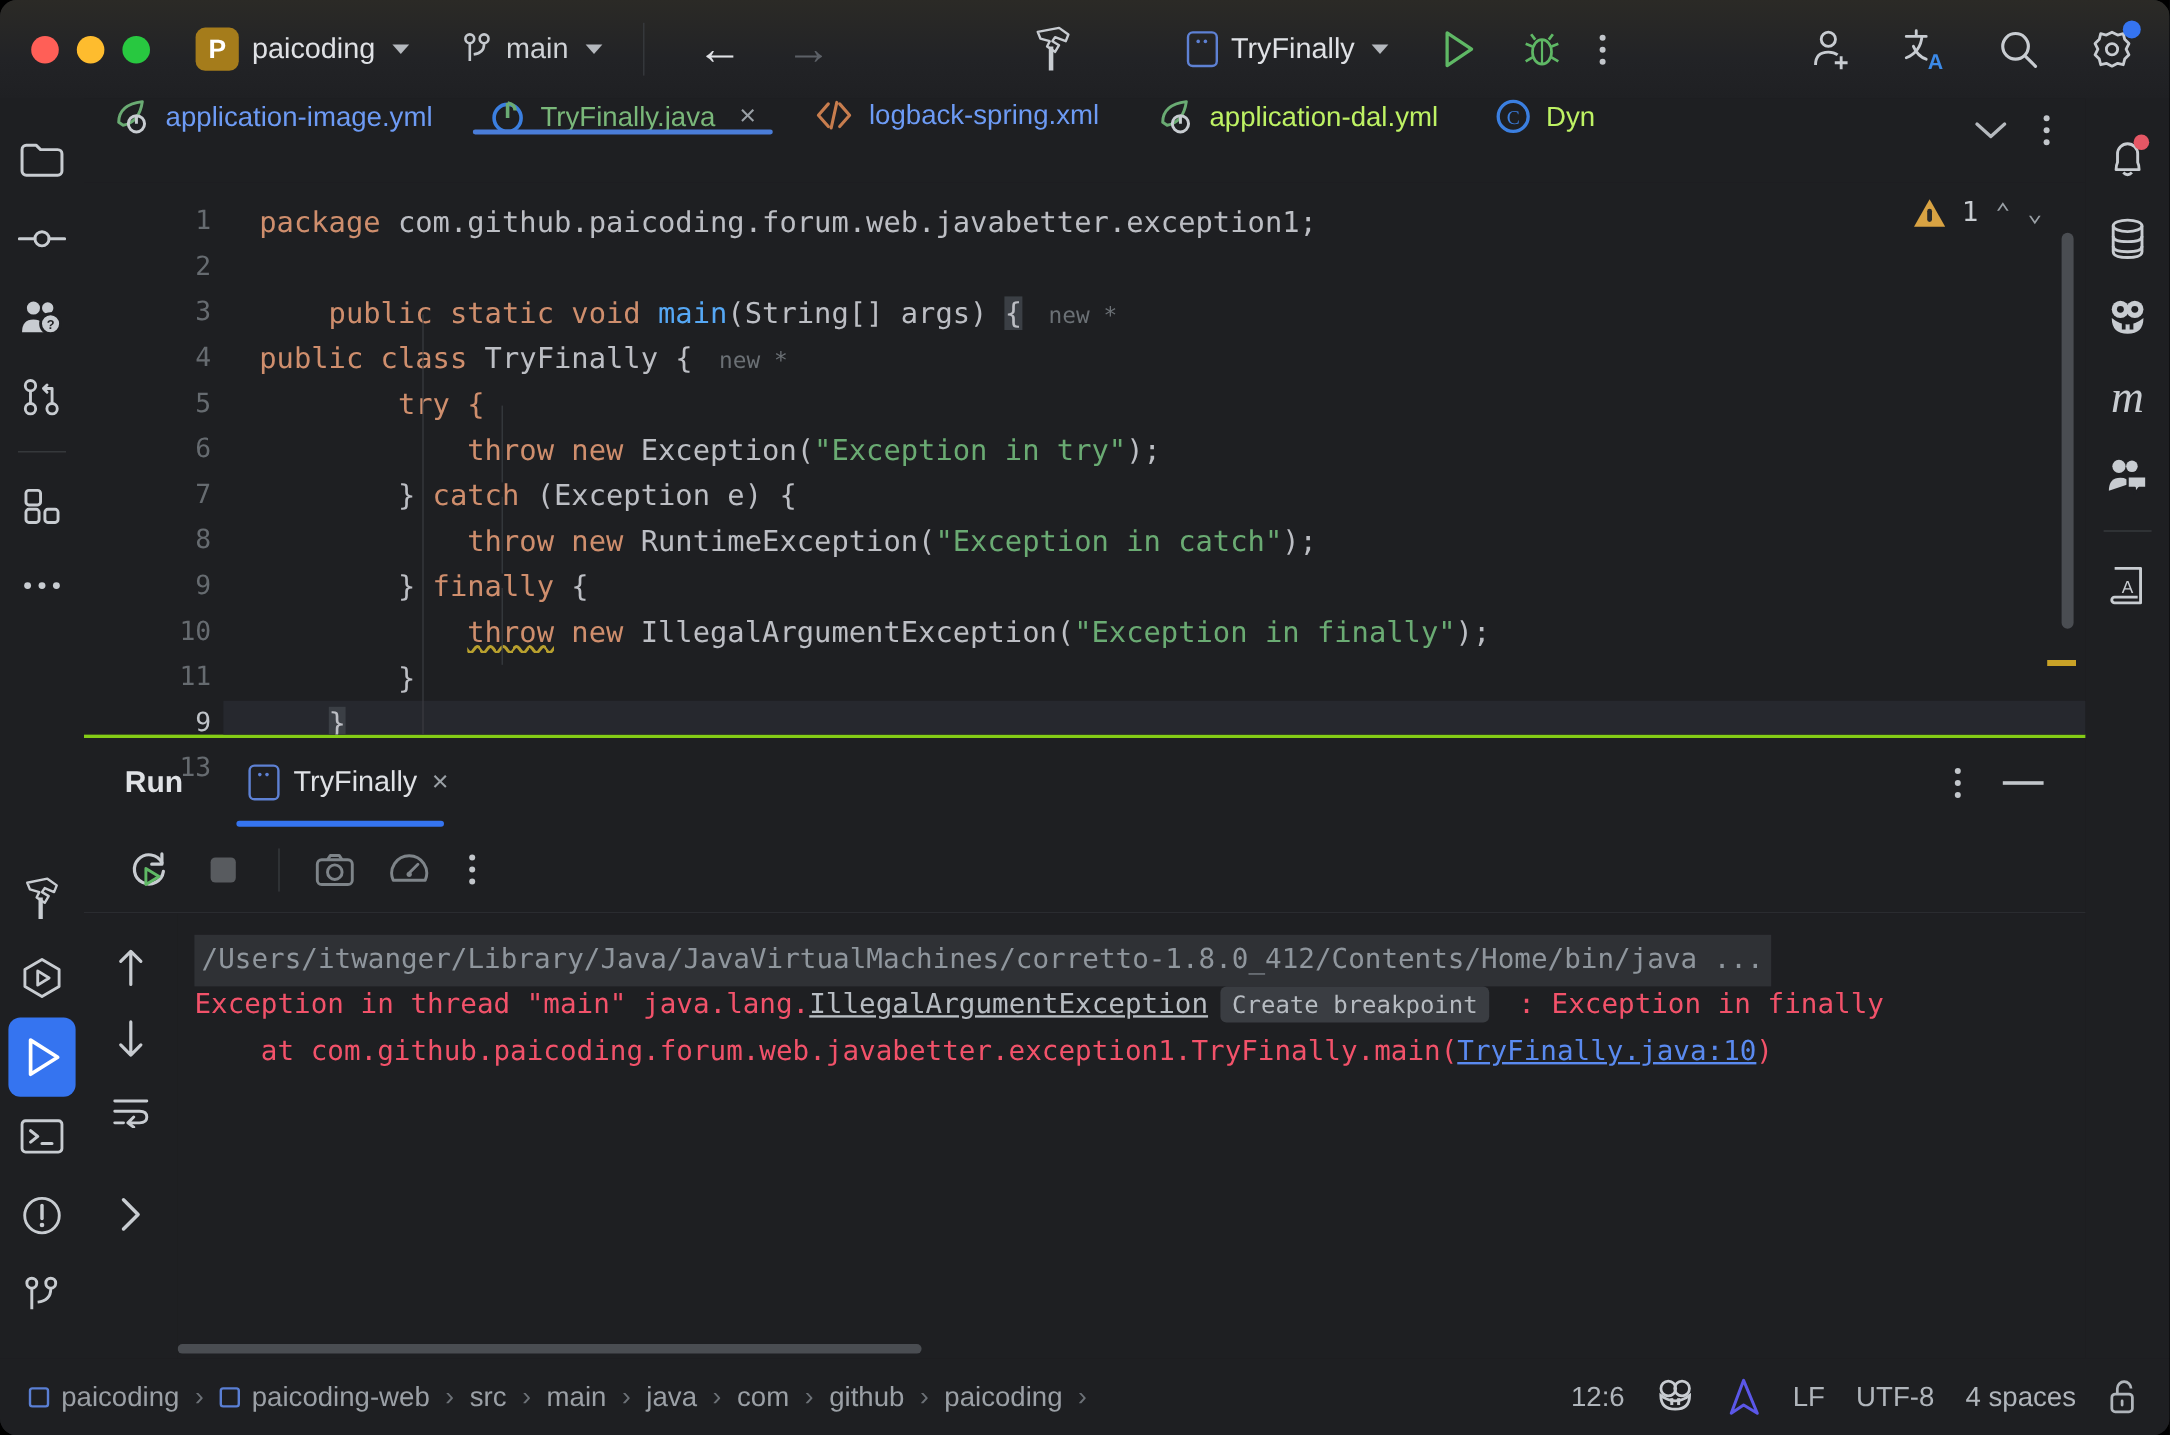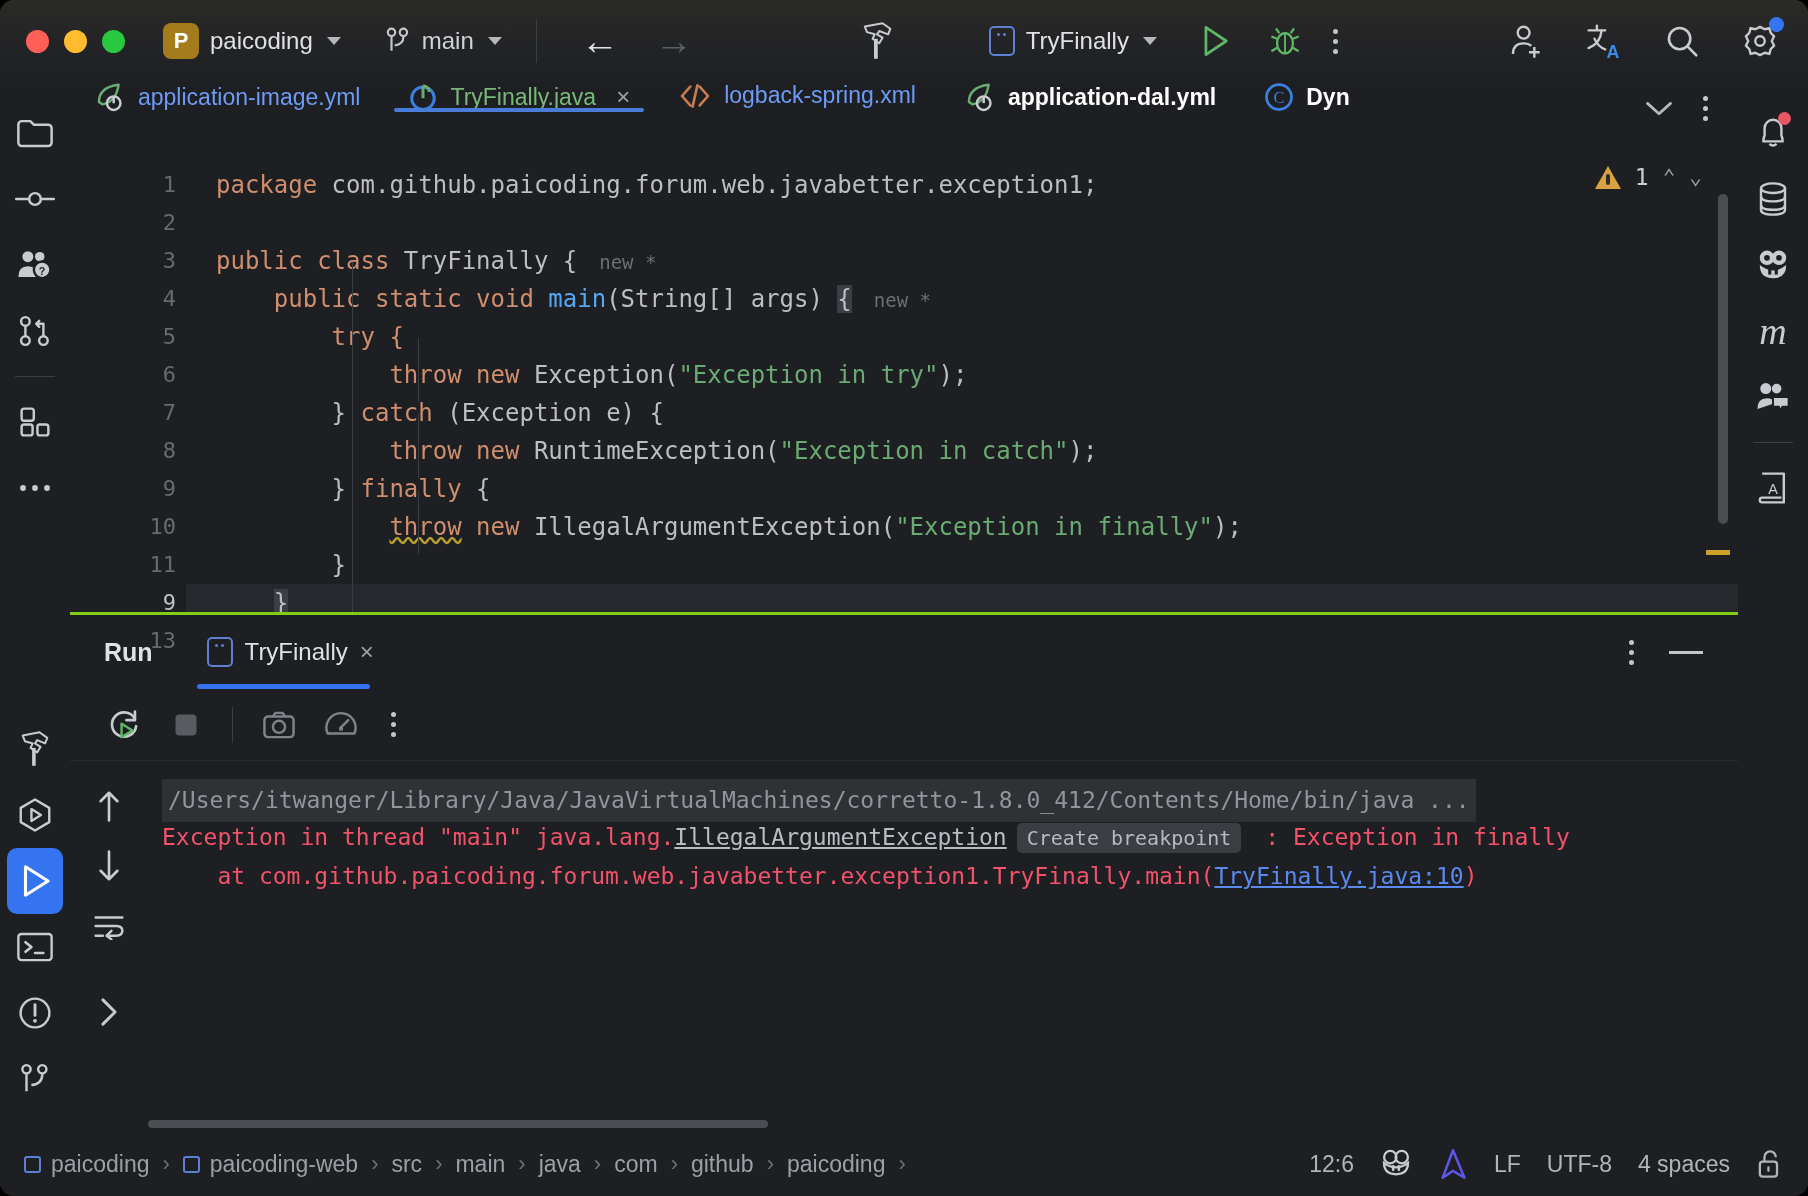--- a/index.html
+++ b/index.html
@@ -108,21 +108,21 @@
     position: relative;
   }
   .tab {
     display: flex; align-items: center; gap: 12px;
     padding: 0 24px; cursor: pointer; position: relative;
     white-space: nowrap;
   }
   .tab .tname { font-size: 23px; }
   .tab.blue .tname { color: #6d9bf5; }
   .tab.green .tname { color: #7ab87a; }
-  .tab.grey .tname { color: #ffffff; font-weight: bold; }
+  .tab.grey .tname { color: #bef264; }
   .tab.active::after {
     content:''; position:absolute; left:10px; right:10px; bottom:0;
     height: 4px; background:#4a7dd9; border-radius:2px;
   }
   .tab .xbtn { color:#9aa0a6; font-size:24px; margin-left:8px; cursor:pointer; }
   .tabbar-right { margin-left:auto; display:flex; align-items:center; gap:4px; padding-right:16px;}
 
   .editor-wrap { flex: 1; display: flex; position: relative; min-height: 0; background:#1e1f22;}
   .gutter {
     width: 116px; flex: 0 0 116px;
@@ -492,23 +492,23 @@
 
           <div class="indent-guide" style="left:166px; top:110px; height:390px;"></div>
           <div class="indent-guide" style="left:232px; top:186px; height:64px;"></div>
           <div class="indent-guide" style="left:232px; top:262px; height:64px;"></div>
           <div class="indent-guide" style="left:232px; top:338px; height:64px;"></div>
 
           <div class="cline"><span class="kw">package</span><span class="plain"> com.github.paicoding.forum.web.javabetter.exception1;</span></div>
 
           <div class="cline">&nbsp;</div>
 
+          <div class="cline">    <span class="kw">public static void </span><span class="fn">main</span><span class="plain">(String[] args) </span><span class="plain caretblk">{</span><span class="hint" style="margin-left:22px;">new *</span></div>
+
           <div class="cline"><span class="kw">public class </span><span class="plain">TryFinally {</span><span class="hint" style="margin-left:22px;">new *</span></div>
-
-          <div class="cline">    <span class="kw">public static void </span><span class="fn">main</span><span class="plain">(String[] args) </span><span class="plain caretblk">{</span><span class="hint" style="margin-left:22px;">new *</span></div>
 
           <div class="cline">        <span class="kw">try {</span></div>
 
           <div class="cline">            <span class="kw">throw new </span><span class="plain">Exception(</span><span class="str">"Exception in try"</span><span class="plain">);</span></div>
 
           <div class="cline">        <span class="plain">} </span><span class="kw">catch </span><span class="plain">(Exception e) {</span></div>
 
           <div class="cline">            <span class="kw">throw new </span><span class="plain">RuntimeException(</span><span class="str">"Exception in catch"</span><span class="plain">);</span></div>
 
           <div class="cline">        <span class="plain">} </span><span class="kw">finally </span><span class="plain">{</span></div>

